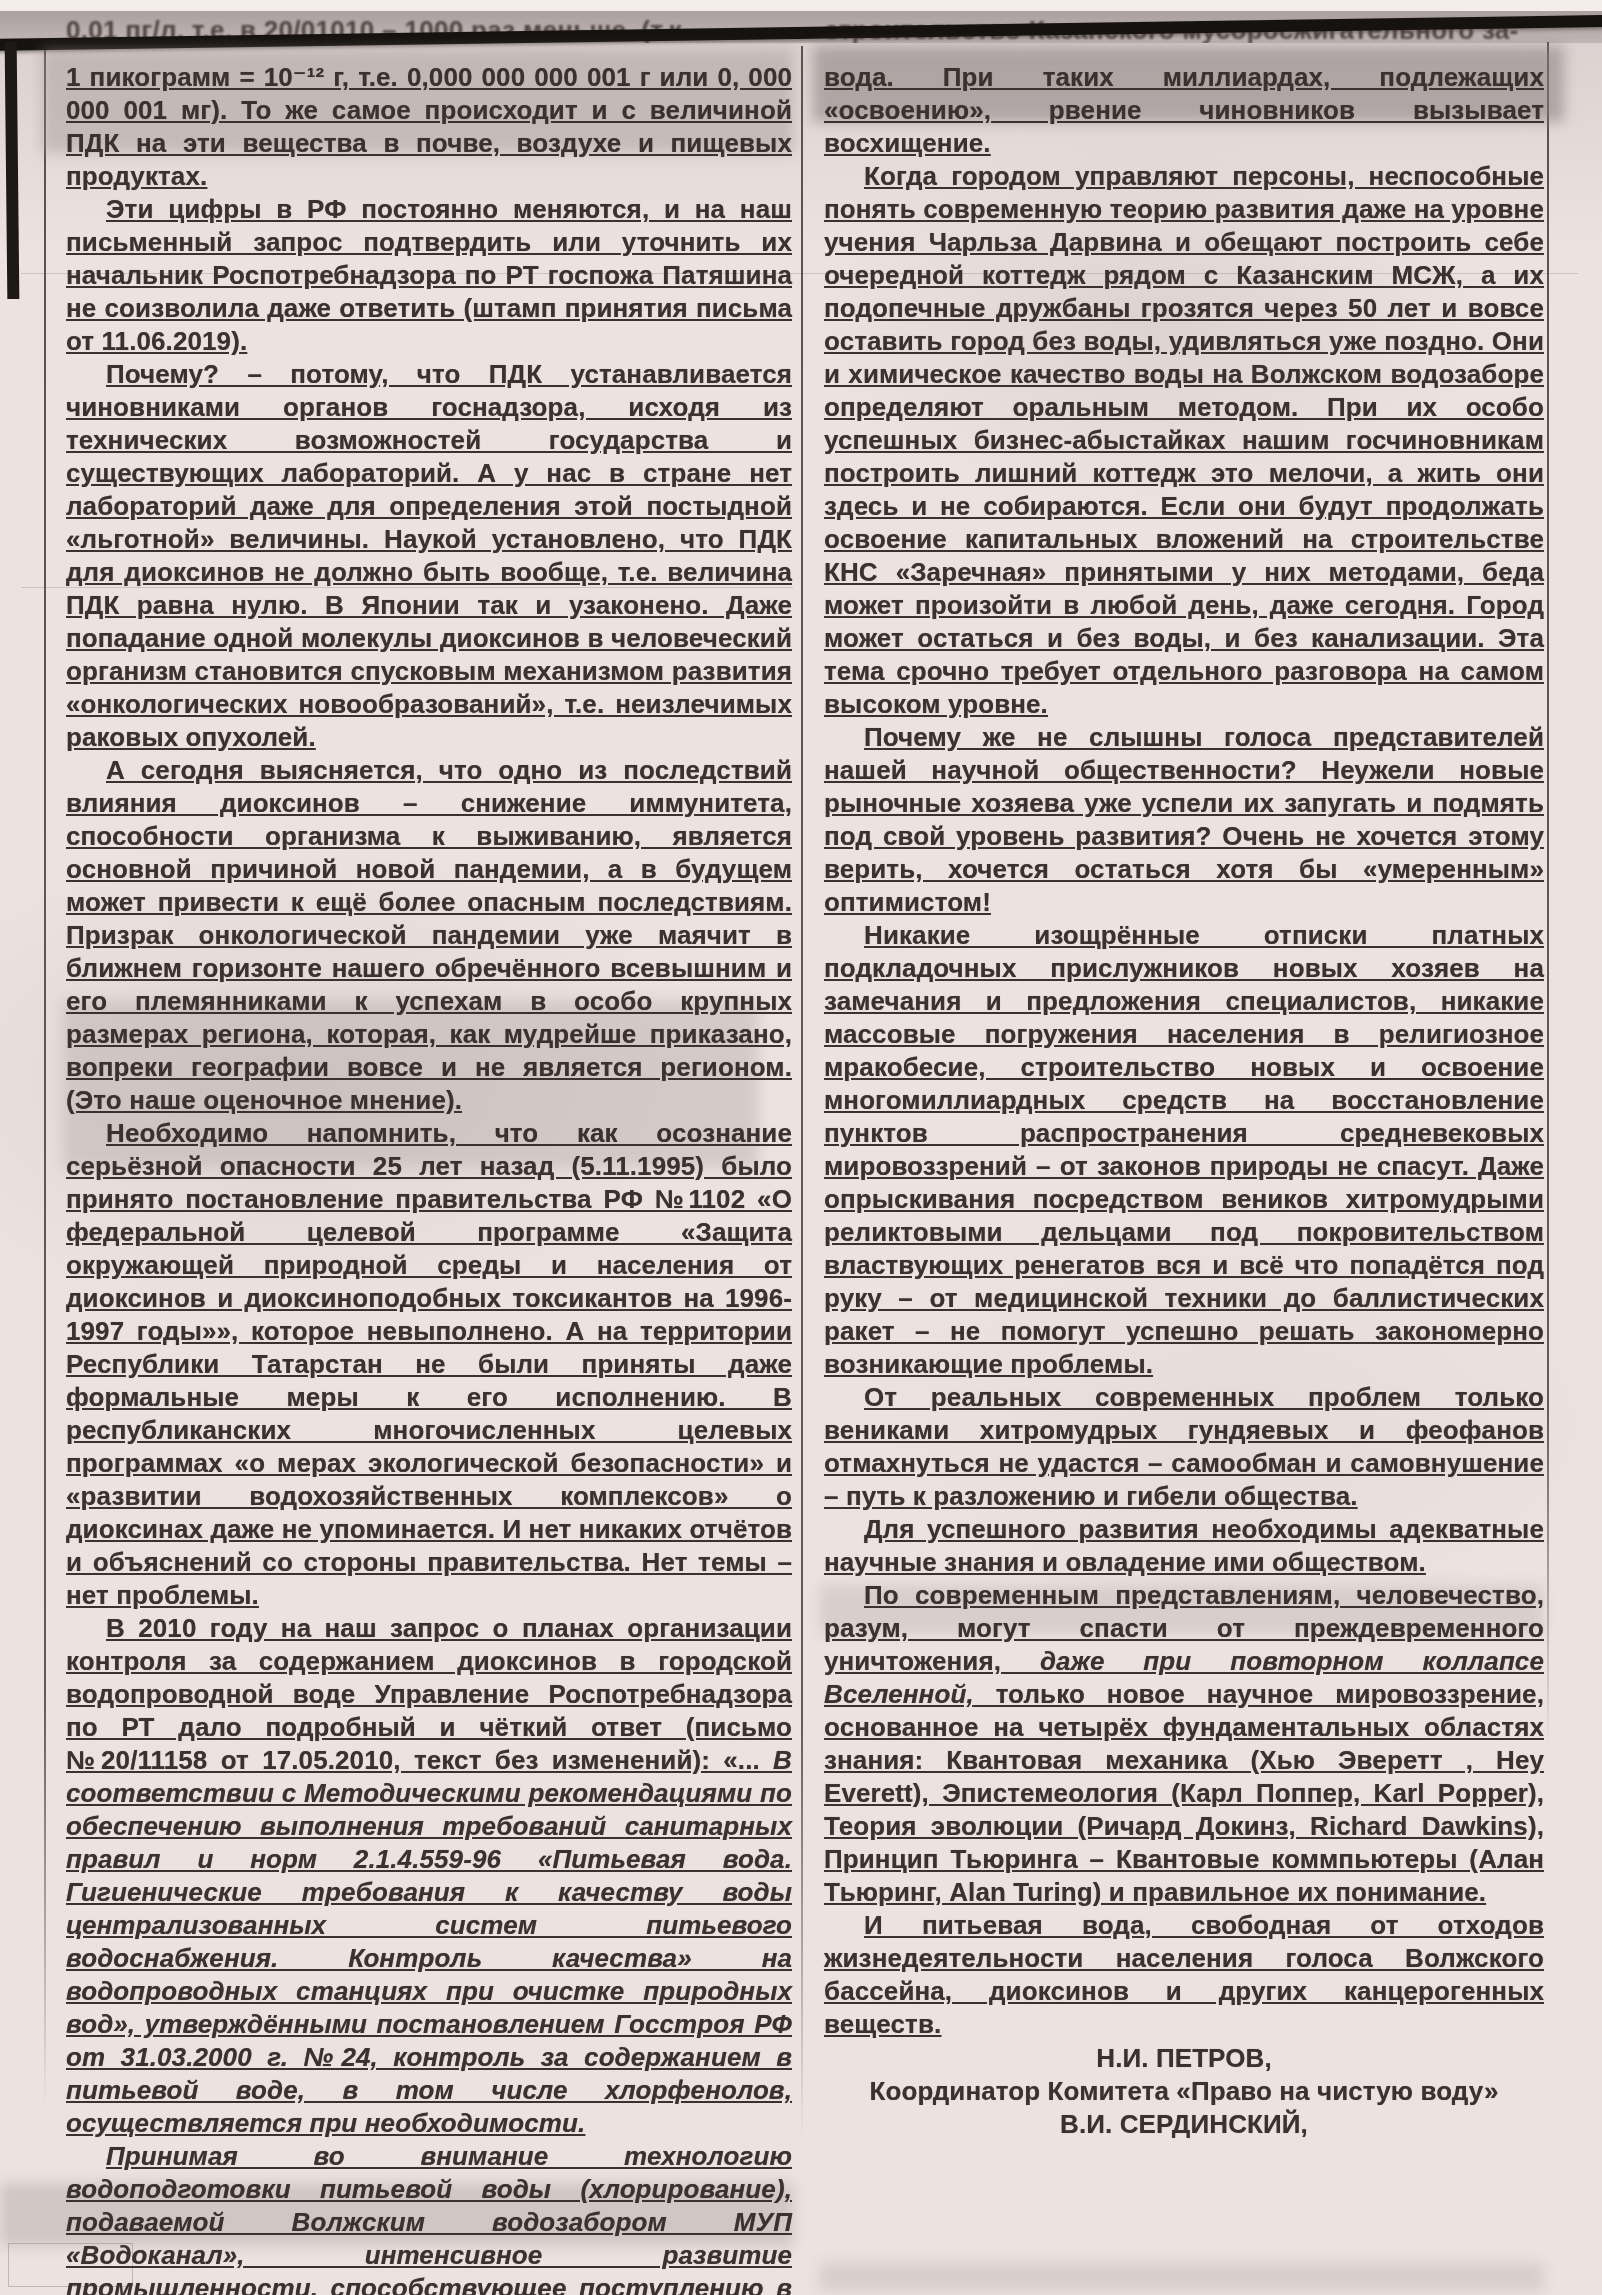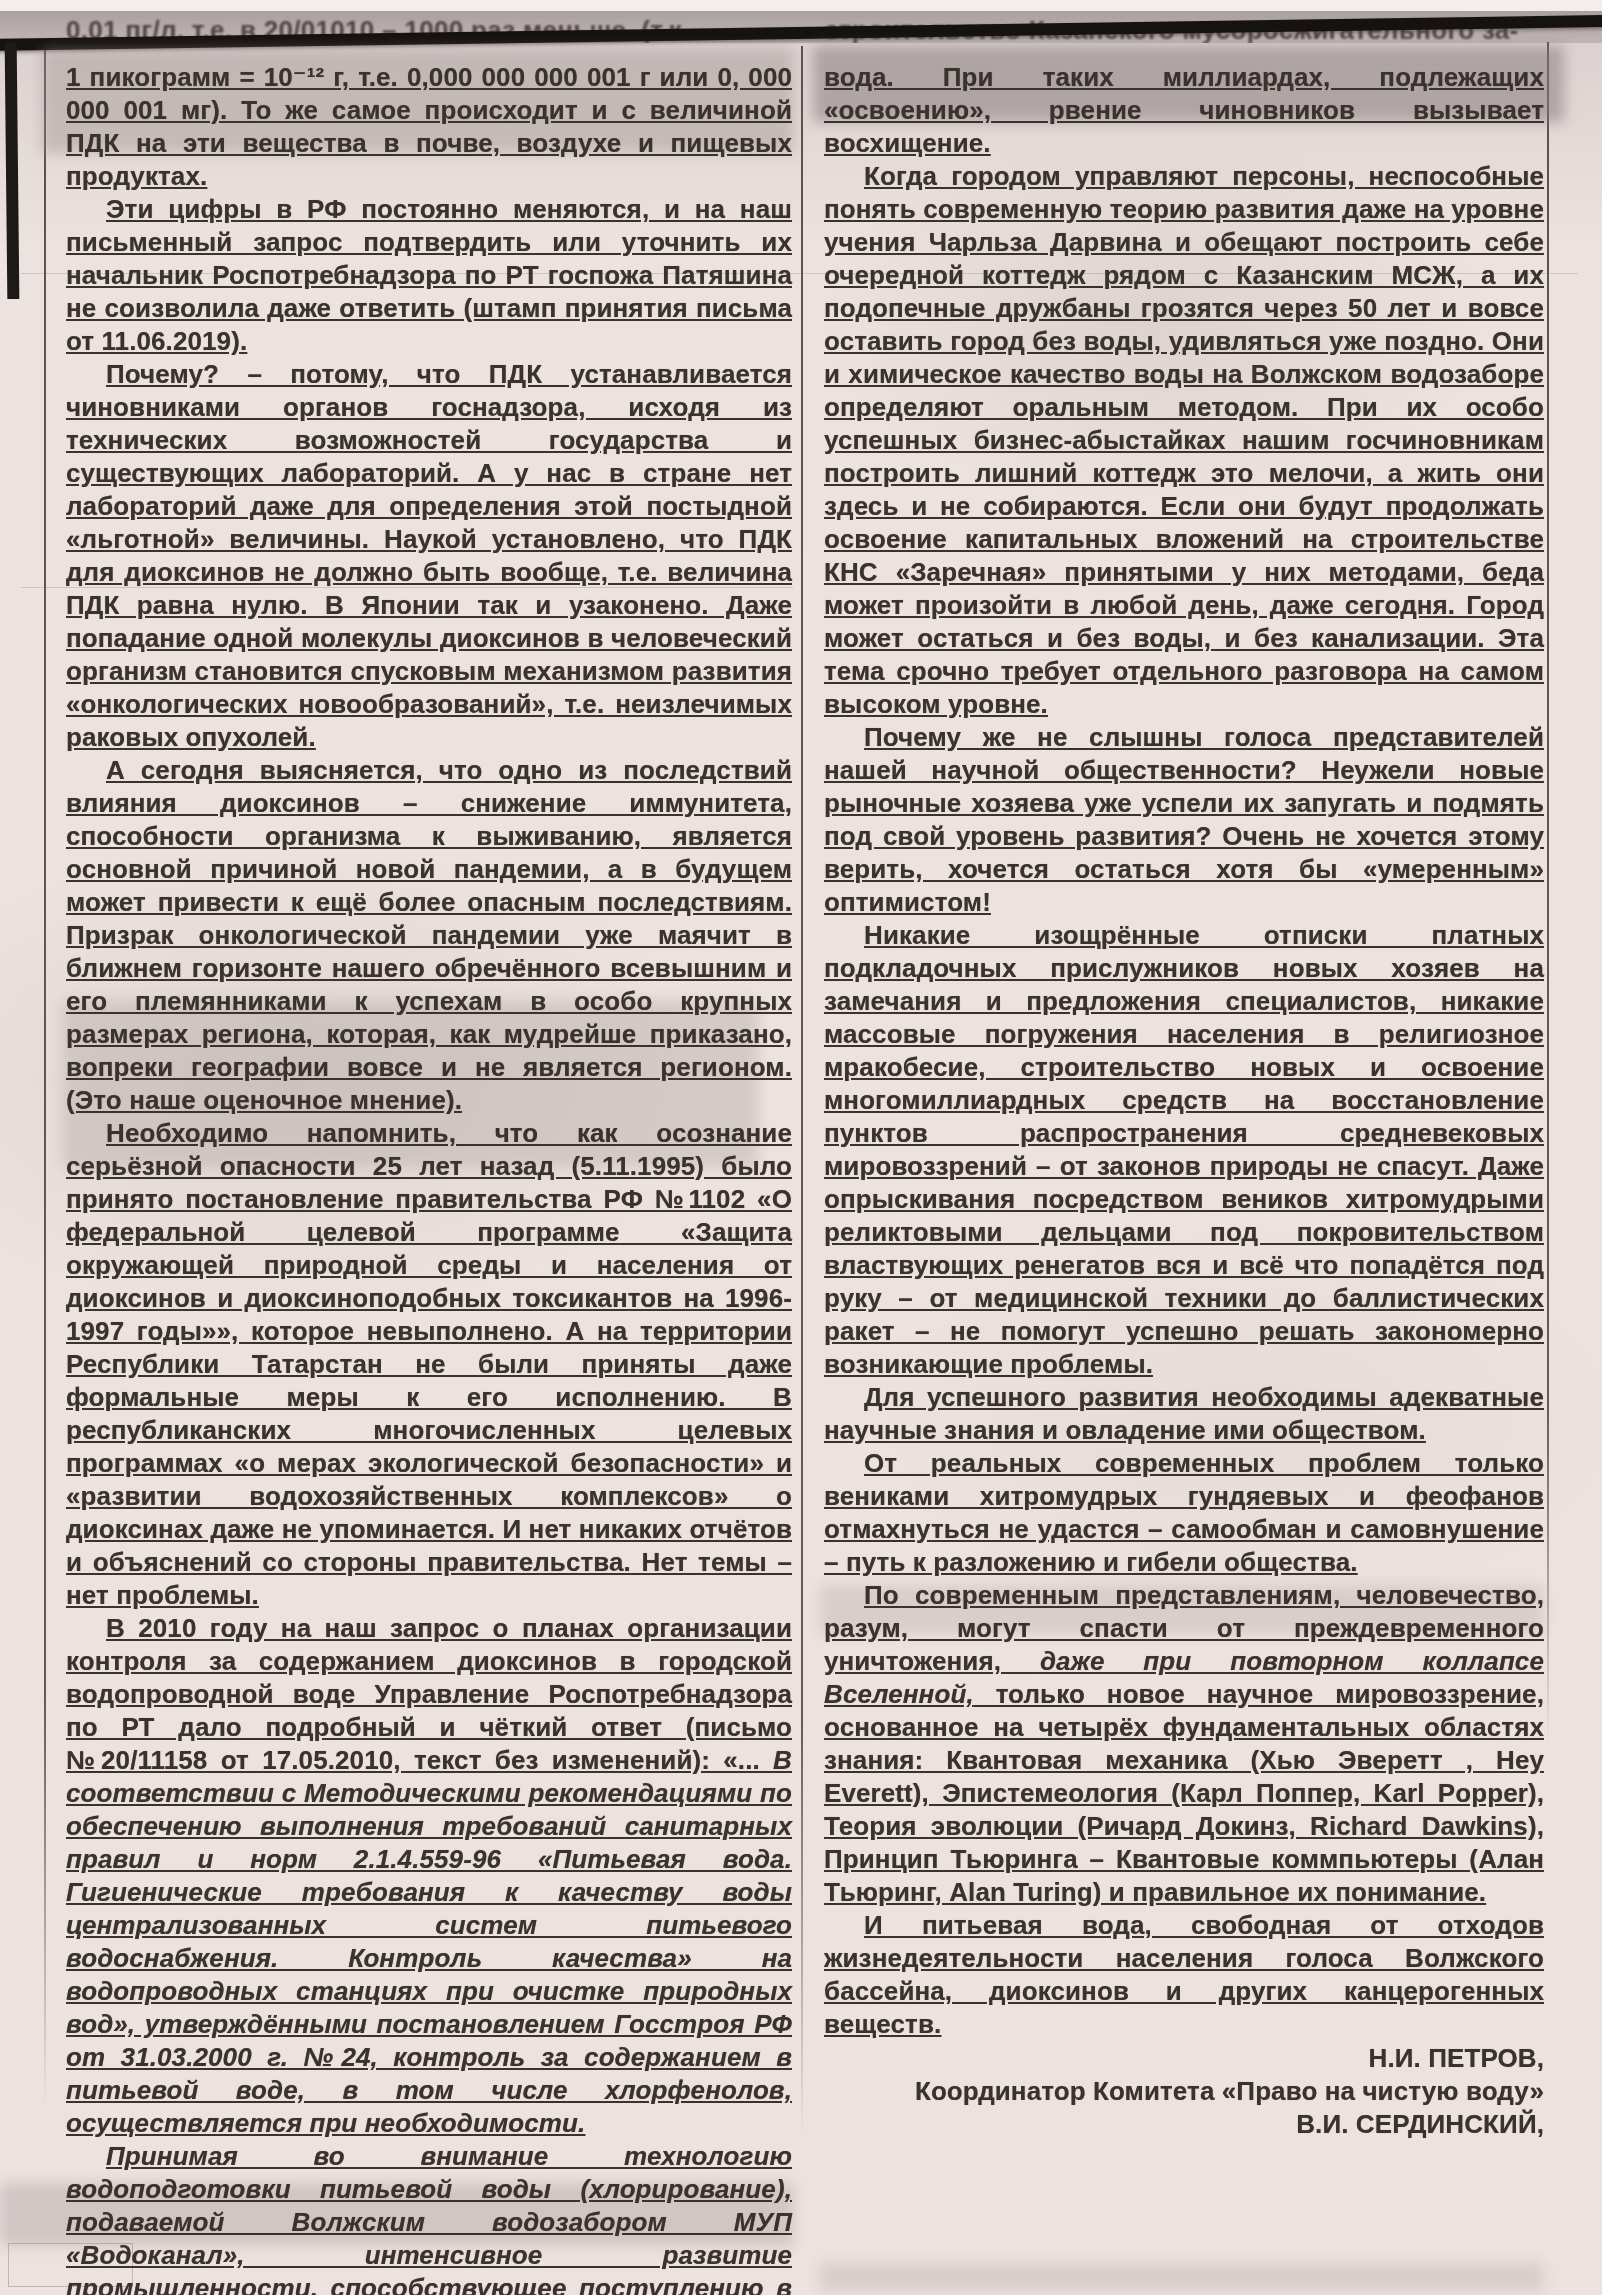--- a/index.html
+++ b/index.html
@@ -70,21 +70,21 @@
     letter-spacing:0.1px;
   }
   .col-left {left:66px;width:726px;}
   .col-right{left:824px;width:720px;}
   .para{text-indent:0;text-decoration:underline;}
   .para.ind{text-indent:40px;}
   .para .it{font-style:italic;}
   .signatures{margin-top:1.4px;text-align:right;}
   .sig{white-space:nowrap;}
   .sig.b{font-weight:bold;}
-  .sig{font-weight:bold;} 
+  .sig{font-weight:bold;text-align:center;} 
 </style>
 </head>
 <body>
 
 <div class="top-white"></div>
 
 <div class="cut-strip">
   <div class="cutline cut-left">0,01 пг/л, т.е. в 20/01010 – 1000 раз меньше. (т.к.</div>
   <div class="cutline cut-right">строительство Казанского мусоросжигательного за-</div>
 </div>
@@ -115,22 +115,22 @@
     <p class="para ind"><span>В 2010 году на наш запрос о планах организации контроля за содержанием диоксинов в городской водопроводной воде Управление Роспотребнадзора по РТ дало подробный и чёткий ответ (письмо №20/11158 от 17.05.2010, текст без изменений): «... </span><span class="it">В соответствии с Методическими рекомендациями по обеспечению выполнения требований санитарных правил и норм 2.1.4.559-96 «Питьевая вода. Гигиенические требования к качеству воды централизованных систем питьевого водоснабжения. Контроль качества» на водопроводных станциях при очистке природных вод», утверждёнными постановлением Госстроя РФ от 31.03.2000 г. №24, контроль за содержанием в питьевой воде, в том числе хлорфенолов, осуществляется при необходимости.</span></p>
     <p class="para ind"><span class="it">Принимая во внимание технологию водоподготовки питьевой воды (хлорирование), подаваемой Волжским водозабором МУП «Водоканал», интенсивное развитие промышленности, способствующее поступлению в водоёмы новых веществ и соединений, представляющих угрозу для здоровья населения,</span></p>
   </div>
 
 <div class="col col-right">
   <div>
       <p class="para"><span>вода. При таких миллиардах, подлежащих «освоению», рвение чиновников вызывает восхищение.</span></p>
       <p class="para ind"><span>Когда городом управляют персоны, неспособные понять современную теорию развития даже на уровне учения Чарльза Дарвина и обещают построить себе очередной коттедж рядом с Казанским МСЖ, а их подопечные дружбаны грозятся через 50 лет и вовсе оставить город без воды, удивляться уже поздно. Они и химическое качество воды на Волжском водозаборе определяют оральным методом. При их особо успешных бизнес-абыстайках нашим госчиновникам построить лишний коттедж это мелочи, а жить они здесь и не собираются. Если они будут продолжать освоение капитальных вложений на строительстве КНС «Заречная» принятыми у них методами, беда может произойти в любой день, даже сегодня. Город может остаться и без воды, и без канализации. Эта тема срочно требует отдельного разговора на самом высоком уровне.</span></p>
       <p class="para ind"><span>Почему же не слышны голоса представителей нашей научной общественности? Неужели новые рыночные хозяева уже успели их запугать и подмять под свой уровень развития? Очень не хочется этому верить, хочется остаться хотя бы «умеренным» оптимистом!</span></p>
       <p class="para ind"><span>Никакие изощрённые отписки платных подкладочных прислужников новых хозяев на замечания и предложения специалистов, никакие массовые погружения населения в религиозное мракобесие, строительство новых и освоение многомиллиардных средств на восстановление пунктов распространения средневековых мировоззрений – от законов природы не спасут. Даже опрыскивания посредством веников хитромудрыми реликтовыми дельцами под покровительством властвующих ренегатов вся и всё что попадётся под руку – от медицинской техники до баллистических ракет – не помогут успешно решать закономерно возникающие проблемы.</span></p>
+      <p class="para ind"><span>От реальных современных проблем только вениками хитромудрых гундяевых и феофанов отмахнуться не удастся – самообман и самовнушение – путь к разложению и гибели общества.</span></p>
       <p class="para ind"><span>Для успешного развития необходимы адекватные научные знания и овладение ими обществом.</span></p>
-      <p class="para ind"><span>От реальных современных проблем только вениками хитромудрых гундяевых и феофанов отмахнуться не удастся – самообман и самовнушение – путь к разложению и гибели общества.</span></p>
       <p class="para ind"><span>По современным представлениям, человечество, разум, могут спасти от преждевременного уничтожения, </span><span class="it">даже при повторном коллапсе Вселенной,</span><span> только новое научное мировоззрение, основанное на четырёх фундаментальных областях знания: Квантовая механика (Хью Эверетт , Hey Everett), Эпистемеология (Карл Поппер, Karl Popper), Теория эволюции (Ричард Докинз, Richard Dawkins), Принцип Тьюринга – Квантовые коммпьютеры (Алан Тьюринг, Alan Turing) и правильное их понимание.</span></p>
       <p class="para ind"><span>И питьевая вода, свободная от отходов жизнедеятельности населения голоса Волжского бассейна, диоксинов и других канцерогенных веществ.</span></p>
     </div>
   <div class="signatures">
       <div class="sig b">Н.И. ПЕТРОВ,</div>
       <div class="sig">Координатор Комитета «Право на чистую воду»</div>
       <div class="sig b">В.И. СЕРДИНСКИЙ,</div>
     </div>
 </div>
 

